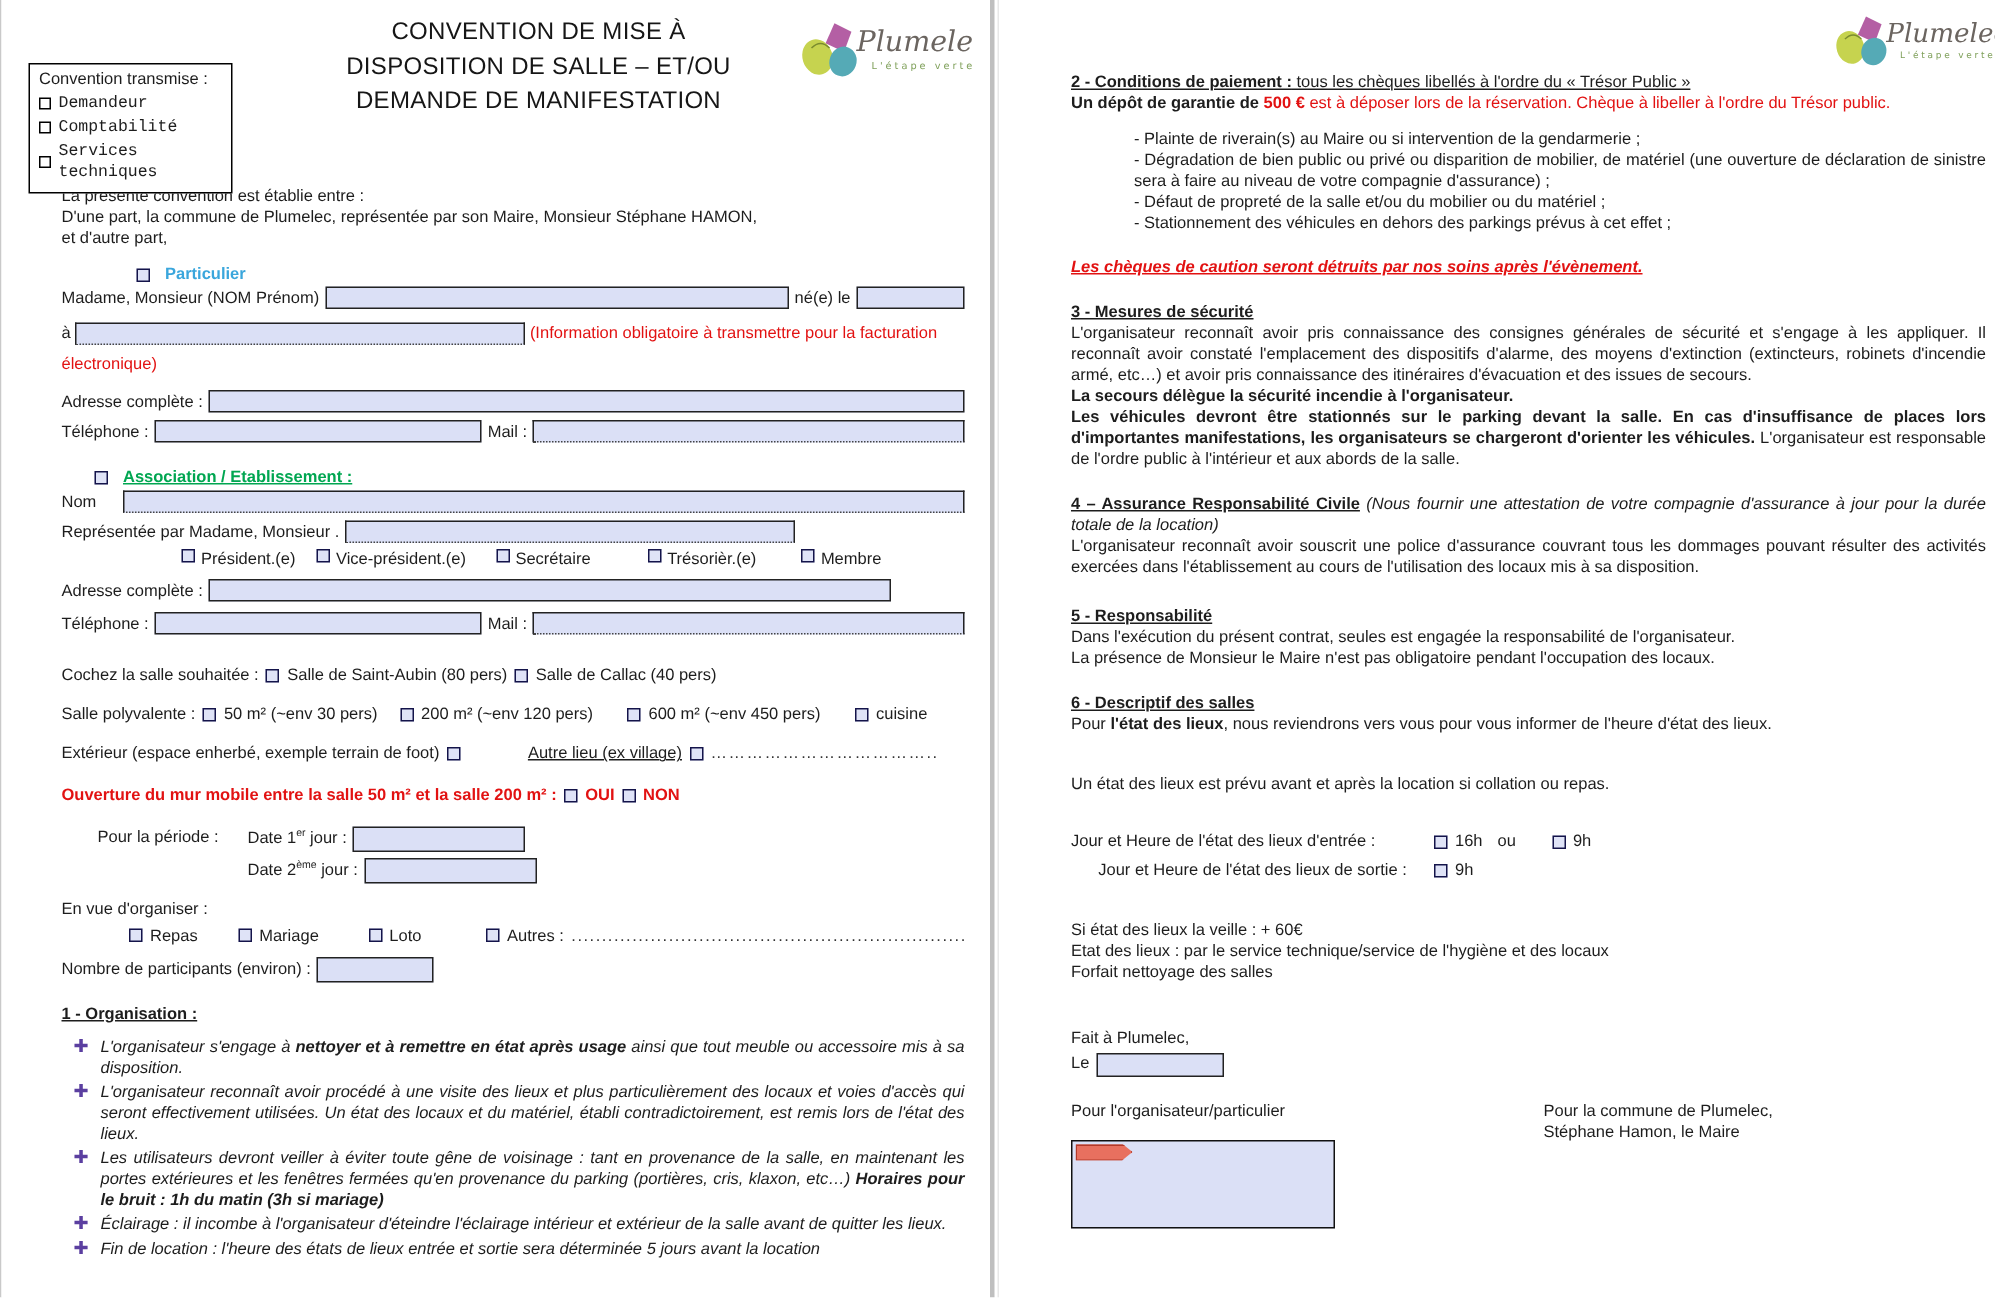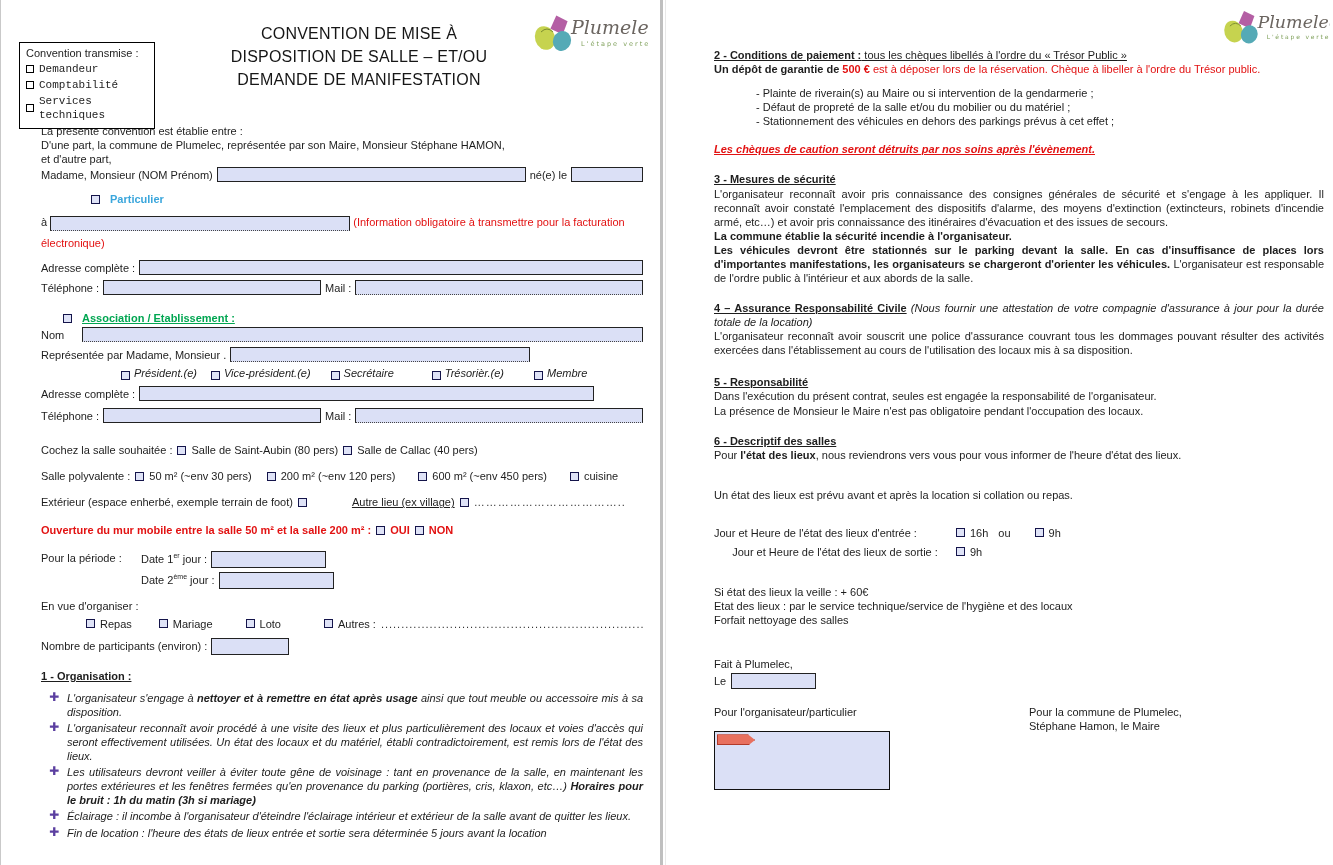--- a/index.html
+++ b/index.html
@@ -9,21 +9,21 @@
   .page { position:absolute; top:0; height:865px; background:#fff; }
   .page1 { left:0; width:660px; padding:6px 18px 0 40px; }
   .page2 { left:666px; width:667px; padding:48px 10px 0 47px; }
   .divider { position:absolute; left:659px; top:0; width:3px; height:865px; background:#bfbfbf; }
   .divider2 { position:absolute; left:664px; top:0; width:1px; height:865px; background:#e8e8e8; }
 
   
   .hdr { position:relative; height:118px; margin-left:-22px; }
   .transmise { position:absolute; left:0; top:36px; width:136px; border:1px solid #000; padding:3px 6px 6px 6px; background:#fff; }
   .transmise .trow { display:flex; align-items:center; gap:5px; margin-top:2px;font-family:Liberation Mono, monospace; }
-  .doc-title { position:absolute; left:150px; top:16px; width:380px; text-align:center;
+  .doc-title { position:absolute; left:150px; top:4px; width:380px; text-align:center;
     font-size:16px; letter-spacing:.2px; color:#161616; line-height:1.45; }
   .logo { position:absolute; }
   .hdr .logo { right:-6px; top:2px; }
   .page2 .logo { right:4px; top:4px; position:absolute; }
 
   
   .cb { display:inline-block; width:9px; height:9px; border:1.6px solid #14144a; background:#dfe3f7; vertical-align:-1px; flex:0 0 auto; cursor:pointer; }
   .cb.plain { width:8px; height:8px; border:1.1px solid #000; background:#fff; }
   .field { display:inline-block; background:#dbe0f6; border:1px solid #222; height:15px; vertical-align:middle; cursor:text; }
   .field.dotl { border-bottom:1px dotted #444; }
@@ -32,21 +32,21 @@
   .wrapline { margin-top:3px; display:block; }
   .blue { color:#3aa6dc; font-weight:bold; }
   .green { color:#00a651; font-weight:bold; text-decoration:underline; }
   .red { color:#e21212; }
   .bold { font-weight:bold; }
   .it { font-style:italic; }
   .u { text-decoration:underline; }
   .sec-h { font-weight:bold; text-decoration:underline; }
   sup { font-size:7px; }
   .roles { display:flex; gap:14px; margin:4px 0 2px 80px; align-items:center; }
-  .roles .ritem { display:flex; gap:4px; align-items:flex-end;font-style:italic; }
+  .roles .ritem { display:flex; gap:4px; align-items:flex-start; }
 
   .bullet { display:flex; margin-top:2px; }
   .bullet .bmark { flex:0 0 26px; text-align:center; color:#5b3fa0; font-size:12px; line-height:1.1; }
   .bullet .btxt { flex:1; font-style:italic; text-align:justify; }
 
   
   .page2 p { text-align:justify; }
   .dashlist { margin:10px 0 0 42px; }
   .caution { color:#e21212; font-style:italic; font-weight:bold; text-decoration:underline; margin-top:14px; }
   .jline { display:flex; align-items:center; margin-top:4px; }
@@ -92,30 +92,30 @@
           <text x="50" y="38" font-family="DejaVu Sans, sans-serif" font-size="6.5" letter-spacing="2" fill="#7fa05a">L'étape verte</text>
         </svg>
       </div>
     </div>
 
     <div class="p1-body">
       <div>La présente convention est établie entre :</div>
       <div>D'une part, la commune de Plumelec, représentée par son Maire, Monsieur Stéphane HAMON,</div>
       <div>et d'autre part,</div>
 
+      <div class="line" style="margin-top:10px; margin-left:50px; gap:10px;">
+        <span class="cb"></span>
+        <span class="blue">Particulier</span>
+      </div>
+
       <div class="line" style="margin-top:1px;">
         <span>Madame, Monsieur (NOM Prénom)</span>
         <span class="field" style="flex:1;"></span>
         <span>né(e) le</span>
         <span class="field" style="width:72px;"></span>
-      </div>
-
-      <div class="line" style="margin-top:10px; margin-left:50px; gap:10px;">
-        <span class="cb"></span>
-        <span class="blue">Particulier</span>
       </div>
 
       <div class="wrapline" style="margin-top:6px; line-height:1.9;">
         <span>à</span>
         <span class="field dotl" style="width:300px;"></span>
         <span class="red">(Information obligatoire à transmettre pour la facturation électronique)</span>
       </div>
 
       <div class="line" style="margin-top:6px;">
         <span>Adresse complète :</span>
@@ -205,21 +205,21 @@
 
       <div class="line" style="margin-top:14px; gap:5px;">
         <span class="red bold">Ouverture du mur mobile entre la salle 50 m² et la salle 200 m² :</span>
         <span class="cb"></span>
         <span class="red bold">OUI</span>
         <span class="cb"></span>
         <span class="red bold">NON</span>
       </div>
 
       <div style="display:flex; margin-top:13px;">
-        <div style="width:100px;">Pour la période :</div>
+        <div style="width:100px;margin-left:24px;">Pour la période :</div>
         <div>
           <div class="line" style="margin-top:0;">
             <span><span>Date 1</span><sup>er</sup><span> jour :</span></span>
             <span class="field" style="width:115px; height:17px;"></span>
           </div>
           <div class="line" style="margin-top:4px;">
             <span><span>Date 2</span><sup>ème</sup><span> jour :</span></span>
             <span class="field" style="width:115px; height:17px;"></span>
           </div>
         </div>
@@ -285,29 +285,30 @@
     <div>
       <span class="bold u">2 - Conditions de paiement :</span><span class="u"> tous les chèques libellés à l'ordre du « Trésor Public »</span>
     </div>
 
     <p>
       <span class="bold">Un dépôt de garantie de </span><span class="red bold">500 €</span><span class="red"> est à déposer lors de la réservation. </span><span class="red">Chèque à libeller à l'ordre du Trésor public.</span>
     </p>
 
     <div class="dashlist">
       <p>- Plainte de riverain(s) au Maire ou si intervention de la gendarmerie ;</p>
+      <p>- Dégradation de bien public ou privé ou disparition de mobilier, de matériel (une ouverture de déclaration de sinistre sera à faire au niveau de votre compagnie d'assurance) ;</p>
       <p>- Défaut de propreté de la salle et/ou du mobilier ou du matériel ;</p>
       <p>- Stationnement des véhicules en dehors des parkings prévus à cet effet ;</p>
     </div>
 
     <div class="caution">Les chèques de caution seront détruits par nos soins après l'évènement.</div>
 
     <div class="sec-h" style="margin-top:16px;">3 - Mesures de sécurité</div>
     <p>L'organisateur reconnaît avoir pris connaissance des consignes générales de sécurité et s'engage à les appliquer. Il reconnaît avoir constaté l'emplacement des dispositifs d'alarme, des moyens d'extinction (extincteurs, robinets d'incendie armé, etc…) et avoir pris connaissance des itinéraires d'évacuation et des issues de secours.</p>
-    <p class="bold">La commune établie la sécurité incendie à l'organisateur.</p>
+    <p class="bold">La secours délègue la sécurité incendie à l'organisateur.</p>
     <p>
       <span class="bold">Les véhicules devront être stationnés sur le parking devant la salle.</span><span class="bold"> En cas d'insuffisance de places lors d'importantes manifestations, les organisateurs se chargeront d'orienter les véhicules.</span><span> L'organisateur est responsable de l'ordre public à l'intérieur et aux abords de la salle.</span>
     </p>
 
     <p style="margin-top:16px;">
       <span class="bold u">4 – Assurance Responsabilité Civile</span><span class="it"> (Nous fournir une attestation de votre compagnie d'assurance à jour pour la durée totale de la location)</span>
     </p>
     <p>L'organisateur reconnaît avoir souscrit une police d'assurance couvrant tous les dommages pouvant résulter des activités exercées dans l'établissement au cours de l'utilisation des locaux mis à sa disposition.</p>
 
     <div class="sec-h" style="margin-top:18px;">5 - Responsabilité</div>

